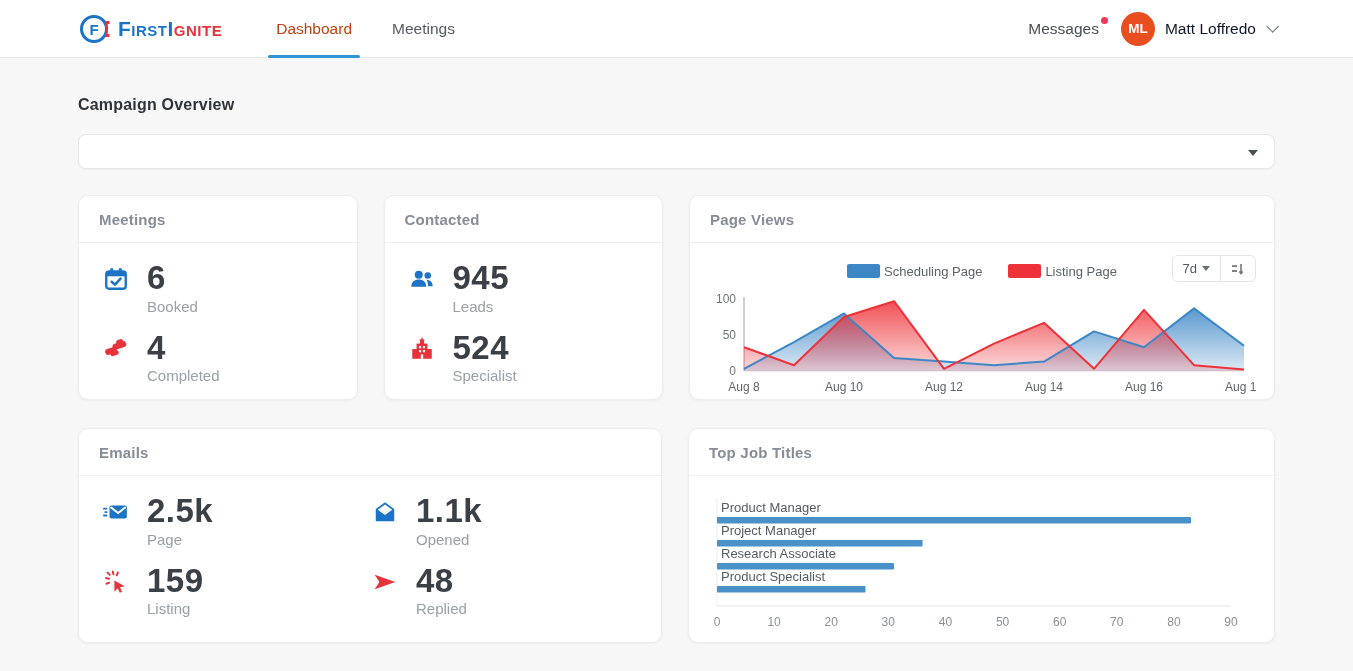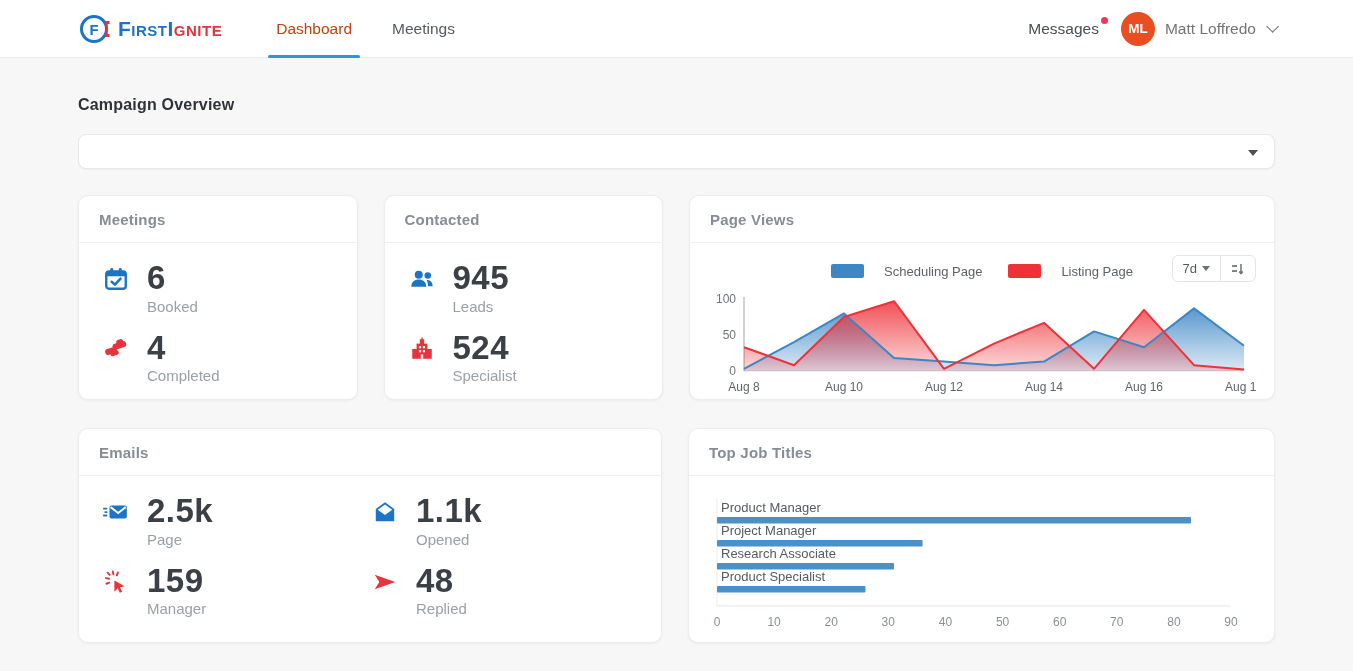--- a/index.html
+++ b/index.html
@@ -20,21 +20,21 @@
   .nav-item.active { color:#c2410c; }
   .nav-item.active::after { content:""; position:absolute; left:12px; right:12px; bottom:0;
     height:3px; border-radius:3px; background:#2e96d6; }
   .topbar-right { margin-left:auto; display:flex; align-items:center; gap:22px; }
   .messages { position:relative; font-size:15.5px; color:#4a4f55; cursor:pointer; }
   .msg-dot { position:absolute; top:-3px; right:-9px; width:7px; height:7px;
     border-radius:50%; background:#f5365c; }
   .userbox { display:flex; align-items:center; gap:10px; cursor:pointer; }
   .avatar { width:34px; height:34px; border-radius:50%; background:#e84e1f; color:#fff;
     font-size:13.5px; font-weight:700; display:flex; align-items:center; justify-content:center; }
-  .username { font-size:15.5px; color:#737373; }
+  .username { font-size:15.5px; color:#0f172a; }
   .chev { width:9px; height:9px; border-right:1.8px solid #6b7077; border-bottom:1.8px solid #6b7077;
     transform:rotate(45deg) translateY(-3px); }
 
   
   .main { padding:0 78px; }
   .page-title { margin:38px 0 20px; font-size:16px; font-weight:700; color:#2f3338; letter-spacing:.2px; }
   .select-box { position:relative; height:35px; background:#fff; border:1px solid #e5e7ea;
     border-radius:8px; box-shadow:0 1px 2px rgba(0,0,0,.04); display:flex; align-items:center;
     padding:0 34px 0 16px; font-size:15px; color:#4b5056; cursor:pointer; margin-bottom:26px;
     white-space:nowrap; overflow:hidden; }
@@ -56,21 +56,21 @@
   .stat { display:flex; gap:16px; }
   .stat-icon { width:30px; display:flex; justify-content:center; padding-top:5px; flex:0 0 30px; }
   .stat-value { font-size:33px; font-weight:700; color:#3b4046; line-height:1.05; letter-spacing:.5px; }
   .stat-label { font-size:15px; color:#9aa0a7; margin-top:2px; }
   .emails-grid { display:grid; grid-template-columns:1fr 1fr; padding:18px 22px; row-gap:16px; }
 
   
   .pv-body { padding:8px 18px 4px; }
   .legend-row { position:relative; display:flex; justify-content:center; align-items:center;
     gap:26px; height:40px; }
-  .legend-item { display:flex; align-items:center; gap:20px; cursor:pointer; }
+  .legend-item { display:flex; align-items:center; gap:4px; cursor:pointer; }
   .swatch { width:33px; height:14px; border-radius:2px; }
   .swatch-blue { background:#3d87c6; }
   .swatch-red { background:#ee3239; }
   .legend-label { font-size:13px; color:#5f6368; }
   .pv-controls { position:absolute; right:0; top:4px; display:flex; background:#fff;
     border:1px solid #e3e5e9; border-radius:6px; overflow:hidden; }
   .pv-seg { display:flex; align-items:center; gap:5px; padding:5px 10px; font-size:13px;
     color:#555a60; cursor:pointer; }
   .pv-seg + .pv-seg { border-left:1px solid #e3e5e9; }
   .seg-caret { width:0; height:0; border-left:4px solid transparent; border-right:4px solid transparent;
@@ -298,21 +298,21 @@
                 <line x1="9" y1="2.2" x2="9.6" y2="5"></line>
                 <line x1="2.8" y1="8.4" x2="5.6" y2="9"></line>
                 <line x1="4.2" y1="3.4" x2="6.2" y2="5.4"></line>
                 <line x1="13.8" y1="3.2" x2="12.8" y2="5.8"></line>
                 <line x1="3.2" y1="13.6" x2="5.8" y2="12.6"></line>
               </g>
             </svg>
           </span>
           <div>
             <div class="stat-value">159</div>
-            <div class="stat-label">Manager</div>
+            <div class="stat-label">Listing</div>
           </div>
         </div>
         <div class="stat">
           <span class="stat-icon">
             <svg width="28" height="26" viewBox="0 0 24 24">
               <polygon points="2.5,5.2 21.5,12 2.5,18.8 6.8,12" fill="#e8333c"></polygon>
             </svg>
           </span>
           <div>
             <div class="stat-value">48</div>

